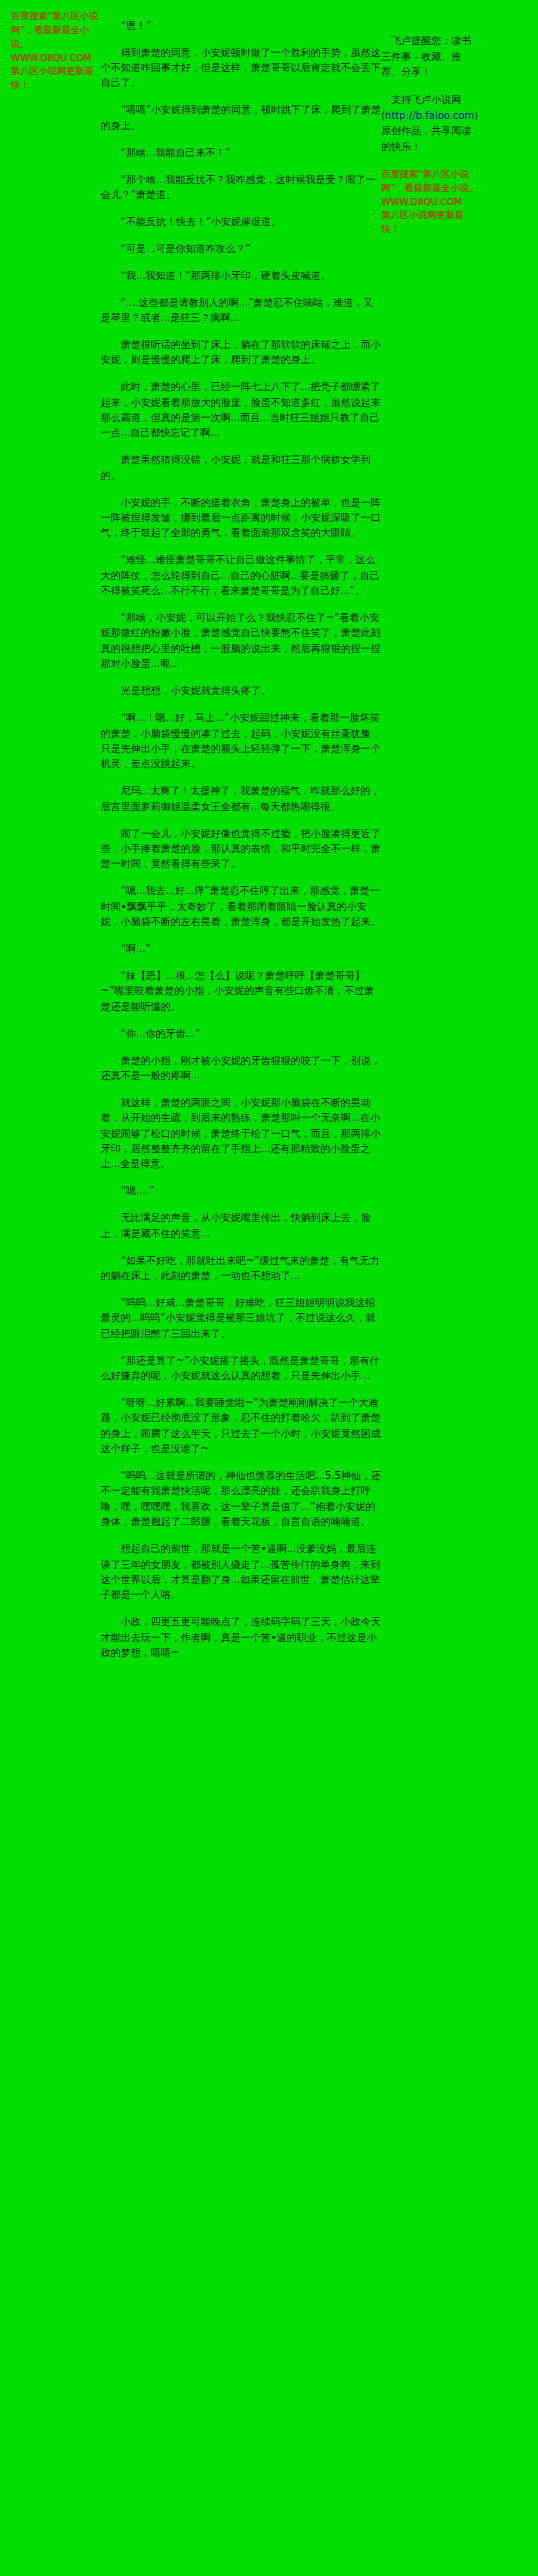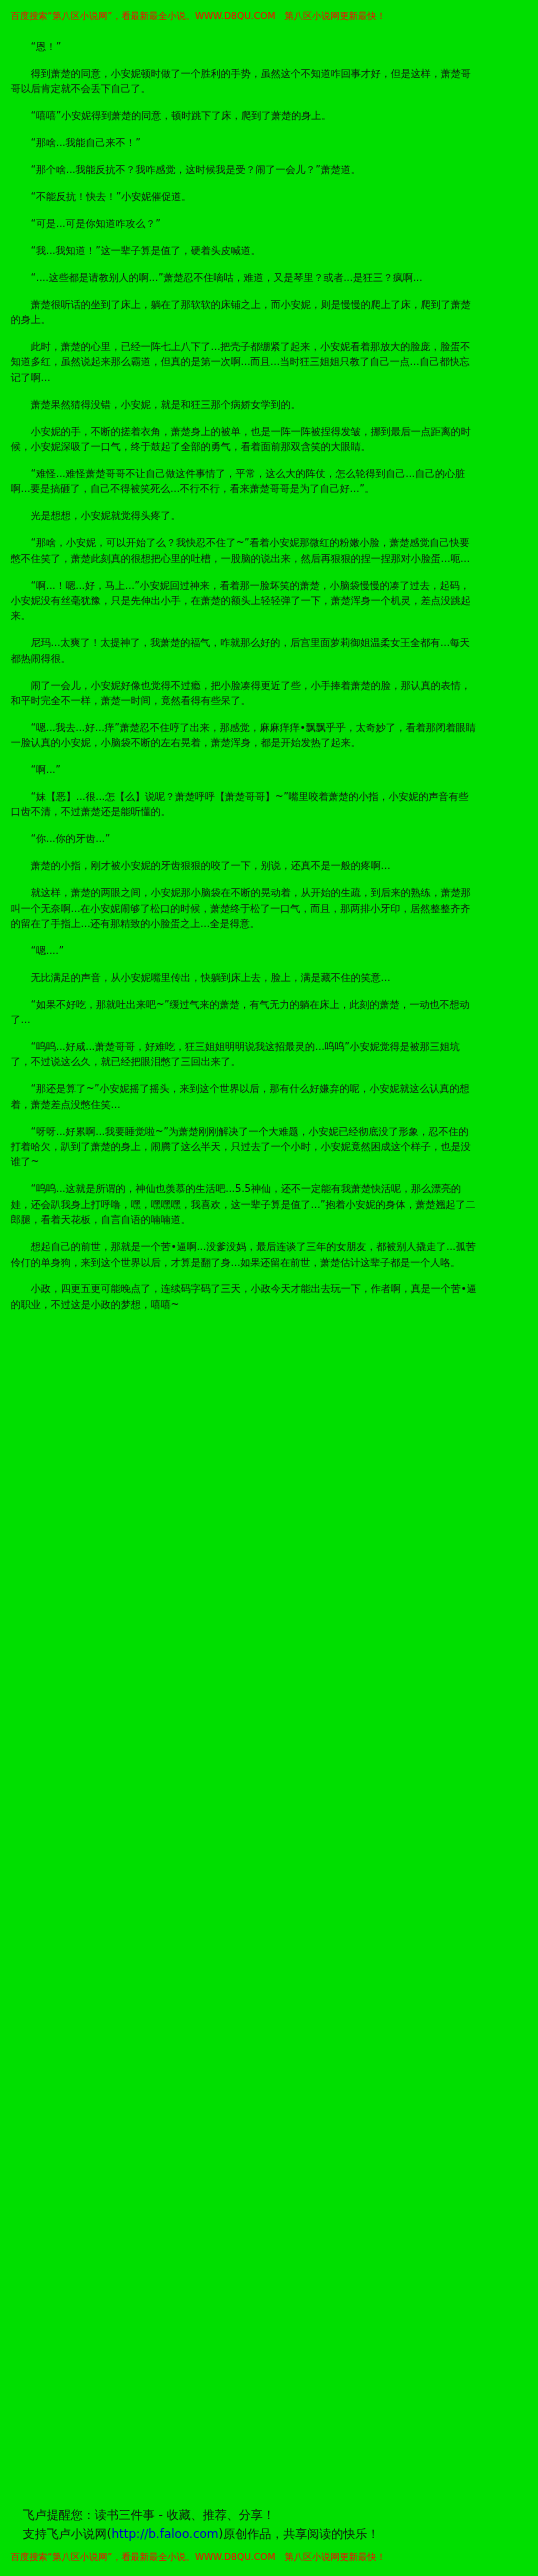--- a/index.html
+++ b/index.html
@@ -3,21 +3,21 @@
 <meta charset="utf-8">
 <style>
   html, body { margin: 0; padding: 0; }
   body { background: #00df00; }
   .page {
     width: 489px;
     min-height: 2576px;
     box-sizing: border-box;
     padding: 6.2px 10.8px 7.7px 10.8px;
     display: flex;
-    flex-direction: column;
+    flex-direction: row;
     font-family: "DejaVu Sans", "Liberation Sans", sans-serif;
     color: #111111;
   }
   .promo {
     color: #ff0000;
     font-size: 9.2px;
     line-height: 1.5;
     margin: 3.1px 0 4.6px 0;
     cursor: pointer;
   }
@@ -25,66 +25,66 @@
   .content { flex: 1 1 auto; }
   .para {
     font-size: 10px;
     line-height: 15.4px;
     margin: 11.5px 0;
     text-indent: 2em;
     word-break: break-all;
   }
   .footer-block { margin-top: 14px; }
   .reminder, .support {
-    font-size: 12px;
+    font-size: 10px;
     line-height: 15.4px;
-    margin: 3px 0;
+    margin: 13px 0;
     text-indent: 1em;
   }
   .support .url { color: #0000cc; cursor: pointer; }
 </style>
 </head>
 <body style="background: rgb(0, 223, 0);">
 
 <div class="page">
 
   <div class="promo top" style="color: rgb(255, 0, 0);">百度搜索“第八区小说网”，看最新最全小说。WWW.D8QU.COM　第八区小说网更新最快！</div>
 
   <div class="content">
 
   <p class="para">“恩！”</p>
       <p class="para">得到萧楚的同意，小安妮顿时做了一个胜利的手势，虽然这个不知道咋回事才好，但是这样，萧楚哥哥以后肯定就不会丢下自己了。</p>
       <p class="para">“嘻嘻”小安妮得到萧楚的同意，顿时跳下了床，爬到了萧楚的身上。</p>
       <p class="para">“那啥...我能自己来不！”</p>
       <p class="para">“那个啥...我能反抗不？我咋感觉，这时候我是受？闹了一会儿？”萧楚道。</p>
       <p class="para">“不能反抗！快去！”小安妮催促道。</p>
       <p class="para">“可是...可是你知道咋攻么？”</p>
-      <p class="para">“我...我知道！”这一辈子算是值了，硬着头皮喊道。</p>
+      <p class="para">“我...我知道！”那两排小牙印，硬着头皮喊道。</p>
       <p class="para">“....这些都是请教别人的啊...”萧楚忍不住嘀咕，难道，又是琴里？或者...是狂三？疯啊...</p>
       <p class="para">萧楚很听话的坐到了床上，躺在了那软软的床铺之上，而小安妮，则是慢慢的爬上了床，爬到了萧楚的身上。</p>
       <p class="para">此时，萧楚的心里，已经一阵七上八下了...把壳子都绷紧了起来，小安妮看着那放大的脸庞，脸蛋不知道多红，虽然说起来那么霸道，但真的是第一次啊...而且...当时狂三姐姐只教了自己一点...自己都快忘记了啊...</p>
       <p class="para">萧楚果然猜得没错，小安妮，就是和狂三那个病娇女学到的。</p>
       <p class="para">小安妮的手，不断的搓着衣角，萧楚身上的被单，也是一阵一阵被捏得发皱，挪到最后一点距离的时候，小安妮深吸了一口气，终于鼓起了全部的勇气，看着面前那双含笑的大眼睛。</p>
       <p class="para">“难怪...难怪萧楚哥哥不让自己做这件事情了，平常，这么大的阵仗，怎么轮得到自己...自己的心脏啊...要是搞砸了，自己不得被笑死么...不行不行，看来萧楚哥哥是为了自己好...”。</p>
+      <p class="para">“那啥，小安妮，可以开始了么？我快忍不住了~”看着小安妮那微红的粉嫩小脸，萧楚感觉自己快要憋不住笑了，萧楚此刻真的很想把心里的吐槽，一股脑的说出来，然后再狠狠的捏一捏那对小脸蛋...呃...</p>
       <p class="para">光是想想，小安妮就觉得头疼了。</p>
-      <p class="para">“那啥，小安妮，可以开始了么？我快忍不住了~”看着小安妮那微红的粉嫩小脸，萧楚感觉自己快要憋不住笑了，萧楚此刻真的很想把心里的吐槽，一股脑的说出来，然后再狠狠的捏一捏那对小脸蛋...呃...</p>
       <p class="para">“啊...！嗯...好，马上...”小安妮回过神来，看着那一脸坏笑的萧楚，小脑袋慢慢的凑了过去，起码，小安妮没有丝毫犹豫，只是先伸出小手，在萧楚的额头上轻轻弹了一下，萧楚浑身一个机灵，差点没跳起来。</p>
       <p class="para">尼玛...太爽了！太提神了，我萧楚的福气，咋就那么好的，后宫里面萝莉御姐温柔女王全都有...每天都热闹得很。</p>
       <p class="para">闹了一会儿，小安妮好像也觉得不过瘾，把小脸凑得更近了些，小手捧着萧楚的脸，那认真的表情，和平时完全不一样，萧楚一时间，竟然看得有些呆了。</p>
-      <p class="para">“嗯...我去...好...痒”萧楚忍不住哼了出来，那感觉，麻麻痒痒•飘飘乎乎，太奇妙了，看着那闭着眼睛一脸认真的小安妮，小脑袋不断的左右晃着，萧楚浑身，都是开始发热了起来。</p>
+      <p class="para">“嗯...我去...好...痒”萧楚忍不住哼了出来，那感觉，萧楚一时间•飘飘乎乎，太奇妙了，看着那闭着眼睛一脸认真的小安妮，小脑袋不断的左右晃着，萧楚浑身，都是开始发热了起来。</p>
       <p class="para">“啊...”</p>
       <p class="para">“妹【恶】...很...怎【么】说呢？萧楚呼呼【萧楚哥哥】~”嘴里咬着萧楚的小指，小安妮的声音有些口齿不清，不过萧楚还是能听懂的。</p>
       <p class="para">“你...你的牙齿...”</p>
       <p class="para">萧楚的小指，刚才被小安妮的牙齿狠狠的咬了一下，别说，还真不是一般的疼啊...</p>
       <p class="para">就这样，萧楚的两眼之间，小安妮那小脑袋在不断的晃动着，从开始的生疏，到后来的熟练，萧楚那叫一个无奈啊...在小安妮闹够了松口的时候，萧楚终于松了一口气，而且，那两排小牙印，居然整整齐齐的留在了手指上...还有那精致的小脸蛋之上...全是得意。</p>
       <p class="para">“嗯....”</p>
       <p class="para">无比满足的声音，从小安妮嘴里传出，快躺到床上去，脸上，满是藏不住的笑意...</p>
       <p class="para">“如果不好吃，那就吐出来吧~”缓过气来的萧楚，有气无力的躺在床上，此刻的萧楚，一动也不想动了...</p>
       <p class="para">“呜呜...好咸...萧楚哥哥，好难吃，狂三姐姐明明说我这招最灵的...呜呜”小安妮觉得是被那三姐坑了，不过说这么久，就已经把眼泪憋了三回出来了。</p>
-      <p class="para">“那还是算了~”小安妮摇了摇头，来到这个世界以后，那有什么好嫌弃的呢，小安妮就这么认真的想着，萧楚差点没憋住笑...</p>
+      <p class="para">“那还是算了~”小安妮摇了摇头，既然是萧楚哥哥，那有什么好嫌弃的呢，小安妮就这么认真的想着，只是先伸出小手...</p>
       <p class="para">“呀呀...好累啊...我要睡觉啦~”为萧楚刚刚解决了一个大难题，小安妮已经彻底没了形象，忍不住的打着哈欠，趴到了萧楚的身上，闹腾了这么半天，只过去了一个小时，小安妮竟然困成这个样子，也是没谁了~</p>
       <p class="para">“呜呜...这就是所谓的，神仙也羡慕的生活吧...5.5神仙，还不一定能有我萧楚快活呢，那么漂亮的娃，还会趴我身上打呼噜，嘿，嘿嘿嘿，我喜欢，这一辈子算是值了...”抱着小安妮的身体，萧楚翘起了二郎腿，看着天花板，自言自语的喃喃道。</p>
       <p class="para">想起自己的前世，那就是一个苦•逼啊...没爹没妈，最后连谈了三年的女朋友，都被别人撬走了...孤苦伶仃的单身狗，来到这个世界以后，才算是翻了身...如果还留在前世，萧楚估计这辈子都是一个人咯。</p>
       <p class="para">小政，四更五更可能晚点了，连续码字码了三天，小政今天才能出去玩一下，作者啊，真是一个苦•逼的职业，不过这是小政的梦想，嘻嘻~</p>
     </div>
 
   <div class="footer-block">
     <p class="reminder">飞卢提醒您：读书三件事 - 收藏、推荐、分享！</p>
     <p class="support"><span>支持飞卢小说网(</span><span class="url">http://b.faloo.com</span><span>)原创作品，共享阅读的快乐！</span></p>
 

